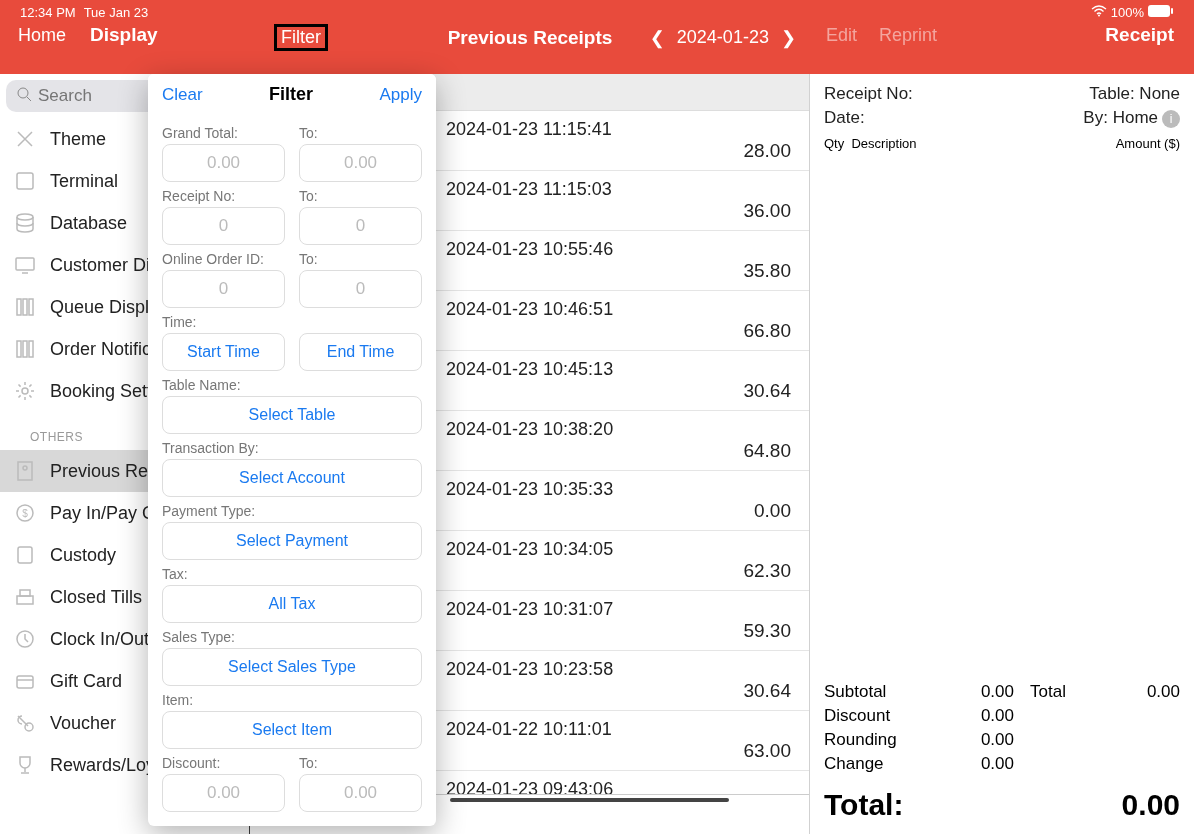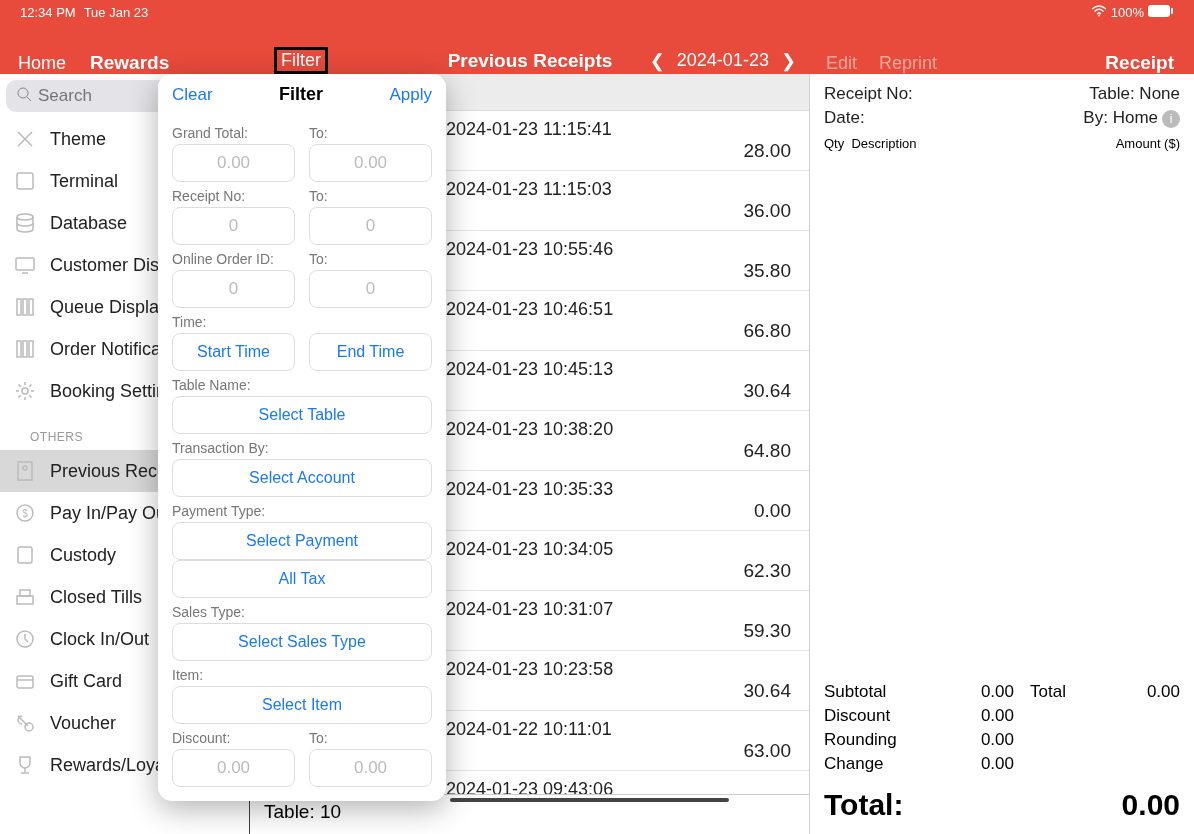--- a/index.html
+++ b/index.html
@@ -4,21 +4,21 @@
 <style>
 * { margin: 0; padding: 0; box-sizing: border-box; font-family: -apple-system, BlinkMacSystemFont, "Helvetica Neue", Arial, sans-serif; }
 body { width: 1194px; height: 834px; overflow: hidden; background: #fff; position: relative; }
 
 
 .status-bar { height: 24px; background: #e84b3c; display: flex; align-items: center; justify-content: space-between; color: #fff; font-size: 13px; padding: 0 20px; }
 .status-left { display: flex; gap: 8px; }
 .status-right { display: flex; align-items: center; gap: 4px; }
 
 
-.header { height: 50px; background: #e84b3c; display: flex; align-items: flex-end; color: #fff; position: relative; }
+.header { height: 50px; background: #e84b3c; display: flex; align-items: flex-start; color: #fff; position: relative; }
 .h-left { width: 250px; display: flex; align-items: center; padding-left: 18px; gap: 24px; }
 .h-home { font-size: 18px; }
 .h-settings { font-size: 19px; font-weight: 600; }
 .h-mid { flex: 1; display: flex; align-items: center; position: relative; }
 .filter-btn { font-size: 18px; color: #fff; margin-left: 24px; border: 3px solid #000; padding: 0 4px; }
 .prev-label { position: absolute; left: 50%; transform: translateX(-50%); font-size: 19px; font-weight: 600; }
 .date-nav { margin-left: auto; margin-right: 14px; display: flex; align-items: center; gap: 12px; font-size: 18px; }
 .date-nav .chev { font-size: 18px; }
 .h-right { width: 384px; display: flex; align-items: center; padding: 0 16px; gap: 22px; }
 .h-right .dim { color: rgba(255,255,255,0.5); font-size: 18px; }
@@ -53,21 +53,21 @@
 .r-spacer { flex: 1; }
 .r-totals { font-size: 17px; }
 .r-totals .tot-row { display: flex; padding: 2px 0; }
 .r-totals .lab { width: 130px; }
 .r-totals .val { width: 60px; text-align: right; }
 .r-totals .tlab { margin-left: auto; width: 80px; }
 .r-totals .tval { width: 70px; text-align: right; }
 .grand-total { display: flex; justify-content: space-between; font-size: 30px; font-weight: 600; padding: 12px 0 4px; }
 
 
-.popover { position: absolute; top: 74px; left: 158px; width: 288px; background: #fff; border-radius: 14px; box-shadow: 0 8px 30px rgba(0,0,0,0.3); z-index: 50; overflow: hidden; }
+.popover { position: absolute; top: 74px; left: 148px; width: 288px; background: #fff; border-radius: 6px; box-shadow: 0 8px 30px rgba(0,0,0,0.3); z-index: 50; overflow: hidden; }
 .popover::before { content: ""; position: absolute; top: -8px; left: 140px; width: 16px; height: 16px; background: #fff; transform: rotate(45deg); }
 .pop-head { display: flex; justify-content: space-between; align-items: center; padding: 10px 14px; position: relative; z-index: 1; background: #fff; }
 .pop-head .link { color: #1a7af0; font-size: 17px; }
 .pop-head .title { font-size: 18px; font-weight: 600; }
 .pop-body { padding: 4px 14px 14px; font-size: 14px; color: #666; max-height: 720px; overflow: hidden; }
 .pair { display: flex; gap: 14px; }
 .pair > div { flex: 1; }
 .flabel { font-size: 14px; color: #777; margin-top: 6px; margin-bottom: 3px; }
 .finput { width: 100%; border: 1px solid #ddd; border-radius: 8px; padding: 8px 10px; font-size: 17px; text-align: center; color: #bbb; background: #fff; }
 .fbtn { width: 100%; border: 1px solid #ddd; border-radius: 8px; padding: 9px 10px; font-size: 16px; text-align: center; color: #1a7af0; background: #fff; }
@@ -96,21 +96,21 @@
           <rect x="0" y="0" width="22" height="12" rx="3" fill="#fff"></rect>
           <rect x="23" y="3" width="2" height="6" rx="1" fill="#fff"></rect>
         </svg>
     </span>
   </div>
 </div>
 
 <div class="header">
   <div class="h-left">
     <span class="h-home">Home</span>
-    <span class="h-settings">Rewards</span>
+    <span class="h-settings">Display</span>
   </div>
   <div class="h-mid">
     <span class="filter-btn">Filter</span>
     <span class="prev-label">Previous Receipts</span>
     <div class="date-nav">
       <span class="chev">❮</span>
       <span>2024-01-23</span>
       <span class="chev">❯</span>
     </div>
   </div>
@@ -413,20 +413,21 @@
     <div class="pair">
       <div class="fbtn">Start Time</div>
       <div class="fbtn">End Time</div>
     </div>
     <div class="flabel">Table Name:</div>
     <div class="fbtn">Select Table</div>
     <div class="flabel">Transaction By:</div>
     <div class="fbtn">Select Account</div>
     <div class="flabel">Payment Type:</div>
     <div class="fbtn">Select Payment</div>
+    <div class="flabel">Tax:</div>
     <div class="fbtn">All Tax</div>
     <div class="flabel">Sales Type:</div>
     <div class="fbtn">Select Sales Type</div>
     <div class="flabel">Item:</div>
     <div class="fbtn">Select Item</div>
     <div class="pair">
       <div>
           <div class="flabel">Discount:</div>
           <div class="finput">0.00</div>
         </div>

